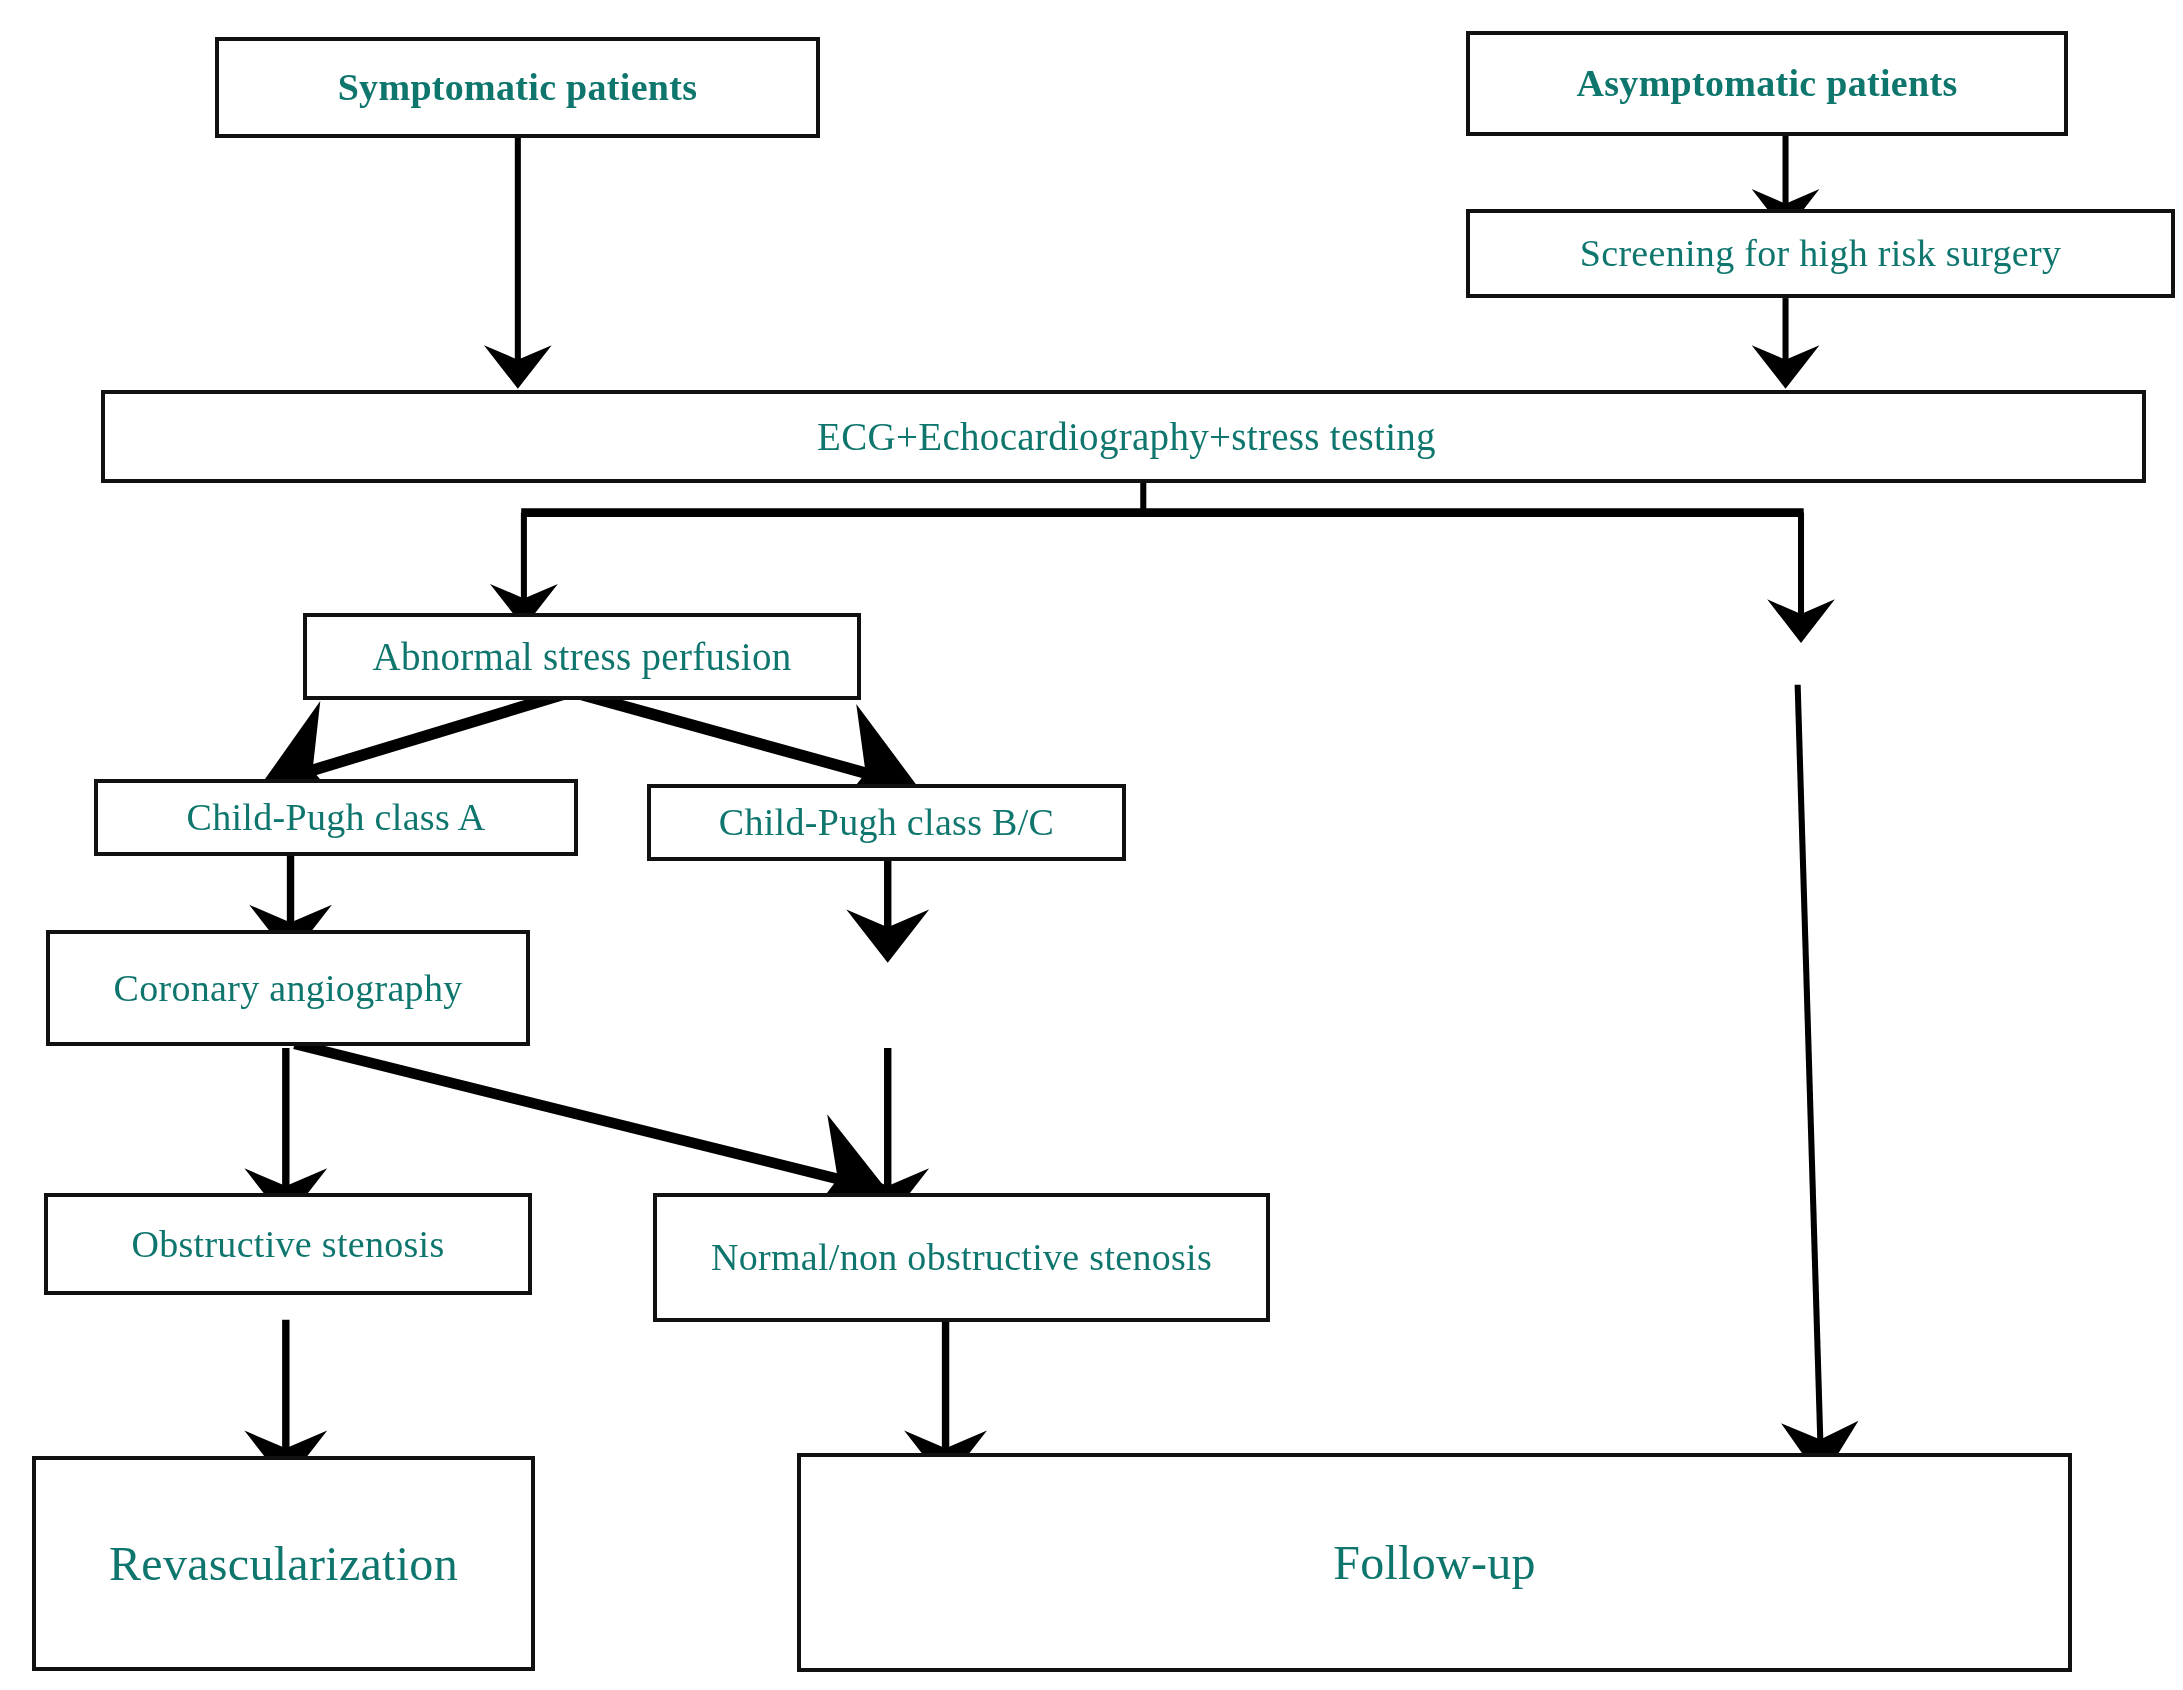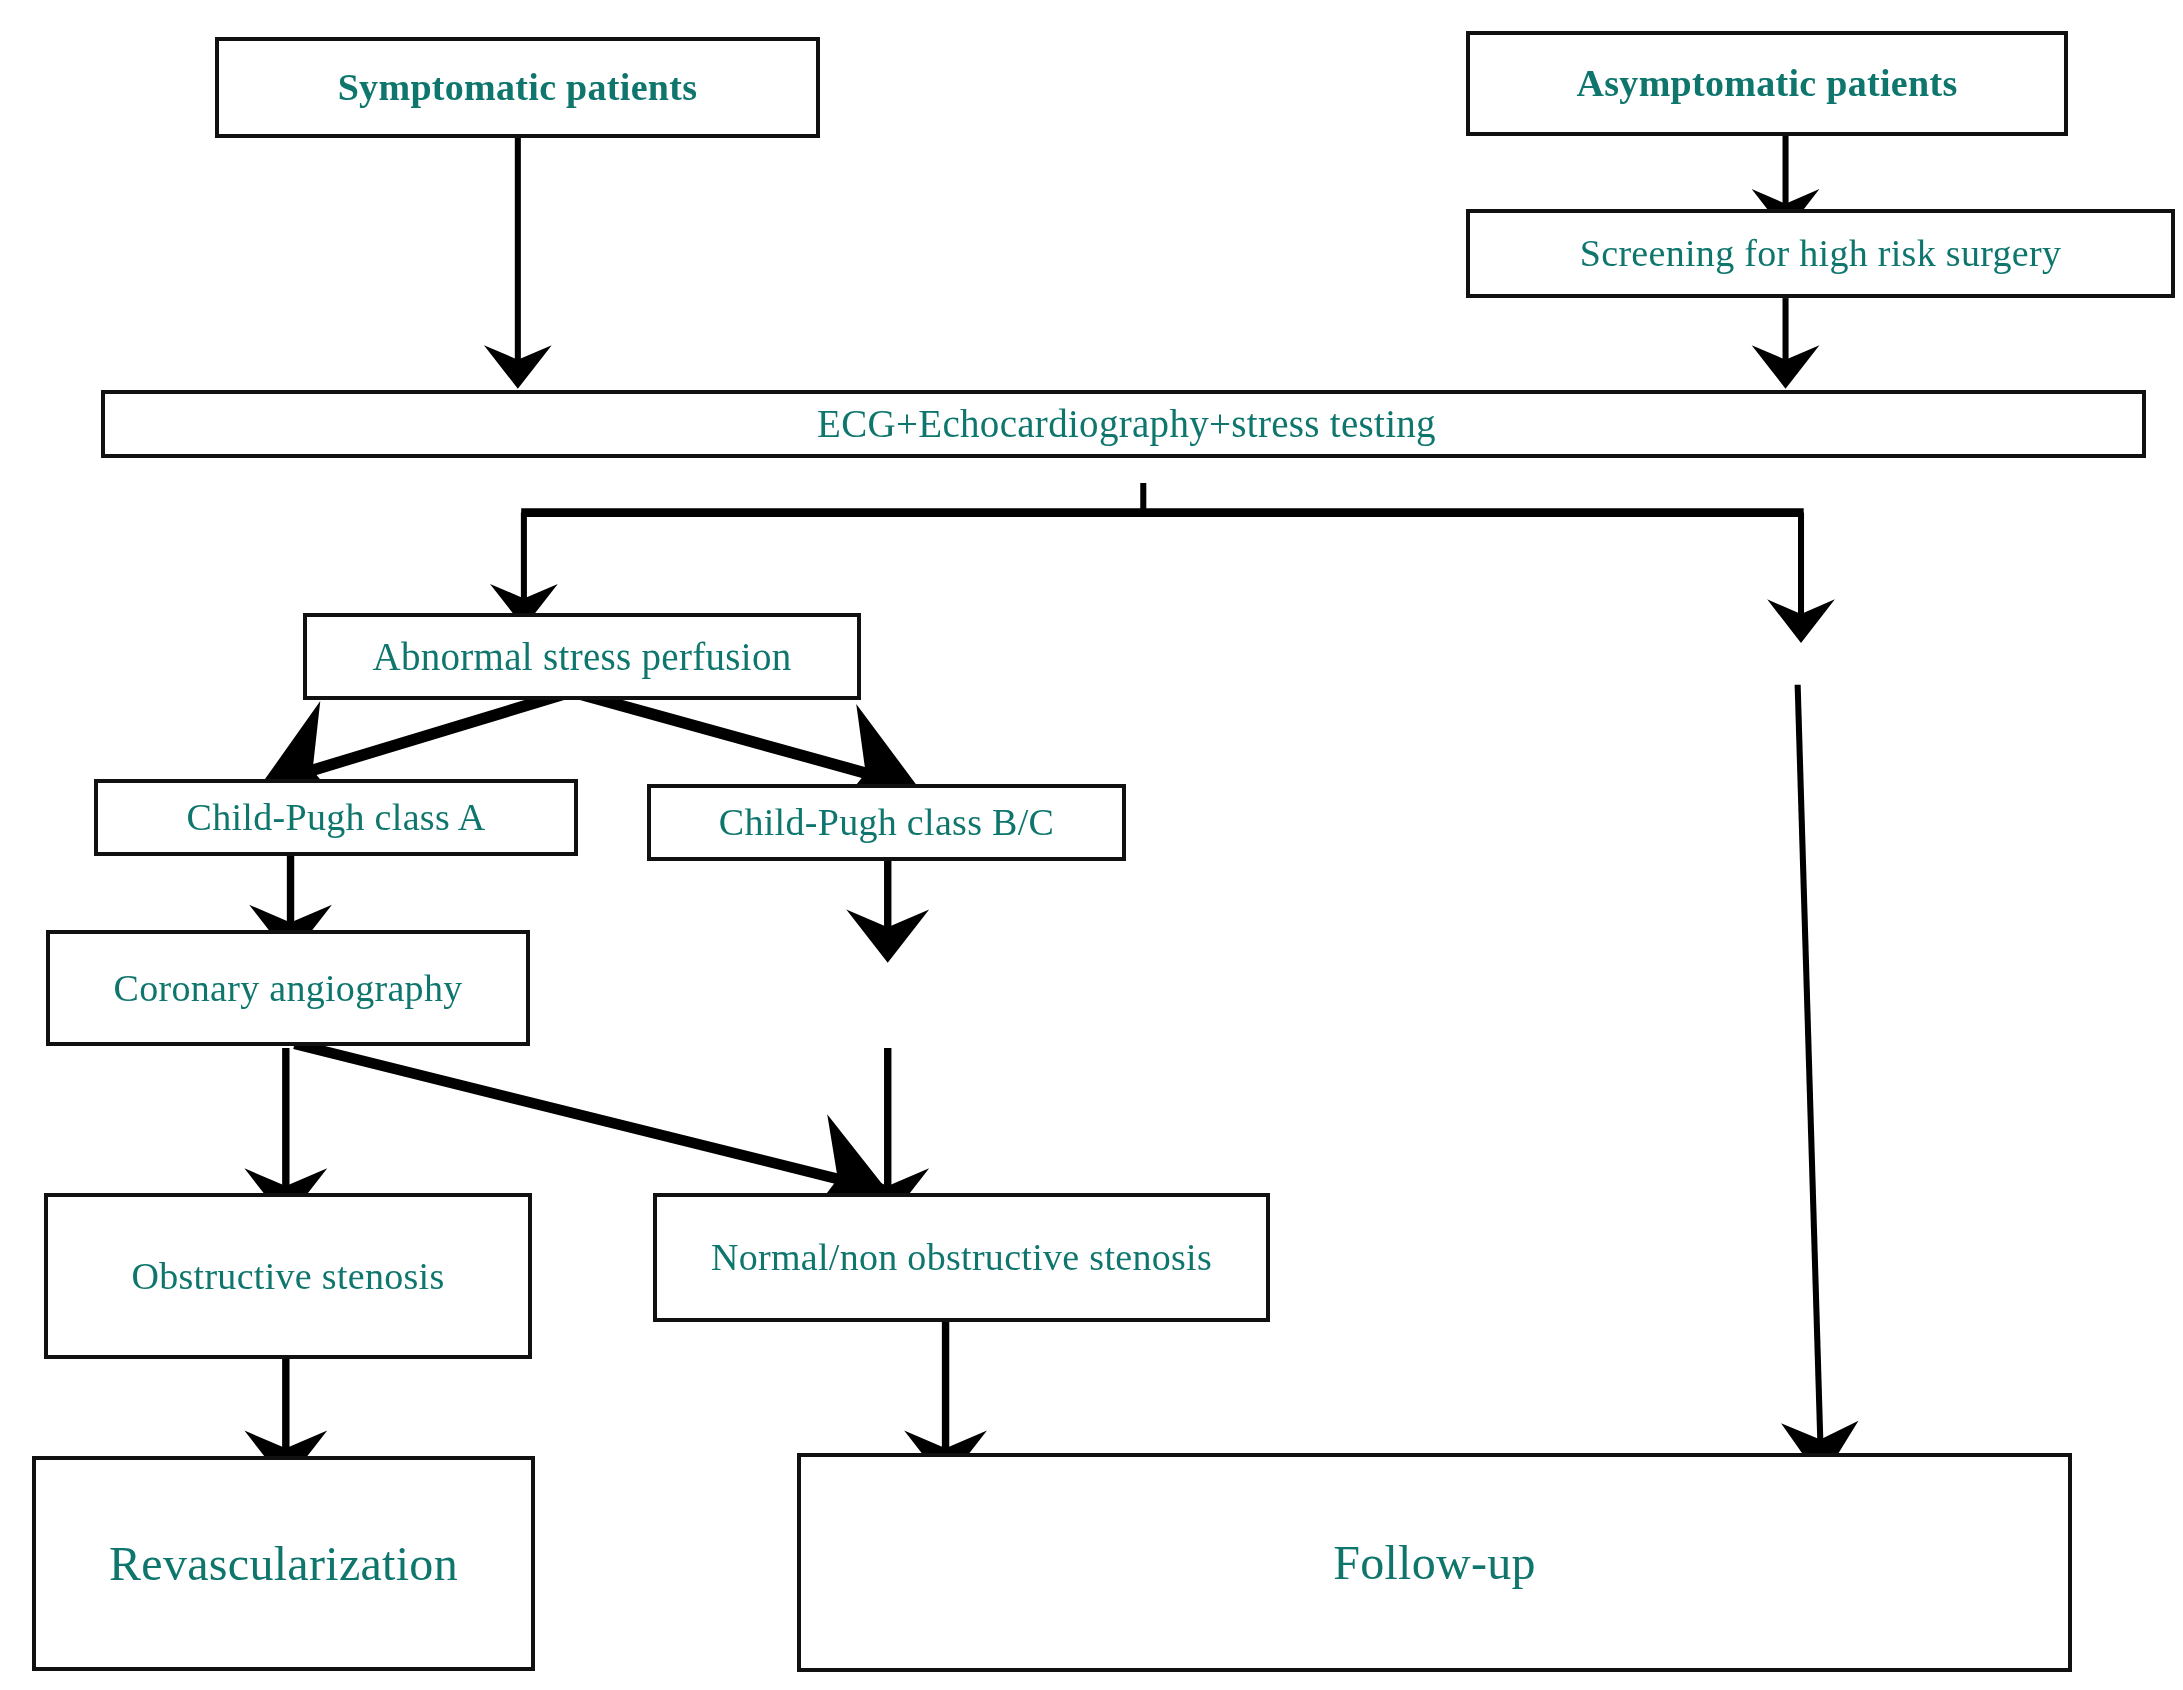--- a/index.html
+++ b/index.html
@@ -126,21 +126,21 @@
   </div>
 
   <div class="node-box" style="left:1466px; top:31px; width:602px; height:105px;">
     <span class="node-label t-bold fs-56">Asymptomatic patients</span>
   </div>
 
   <div class="node-box" style="left:1466px; top:209px; width:709px; height:89px;">
     <span class="node-label fs-56">Screening for high risk surgery</span>
   </div>
 
-  <div class="node-box" style="left:101px; top:390px; width:2045px; height:68px;padding-left:6px;">
+  <div class="node-box" style="left:101px; top:390px; width:2045px; height:93px;padding-left:6px;">
     <span class="node-label fs-58">ECG+Echocardiography+stress  testing</span>
   </div>
 
   <div class="node-box" style="left:303px; top:613px; width:558px; height:87px;">
     <span class="node-label fs-58">Abnormal  stress  perfusion</span>
   </div>
 
 
   <div class="node-box" style="left:46px; top:779px; width:484px; height:77px;margin-left:48px;">
     <span class="node-label fs-56">Child-Pugh  class  A</span>
@@ -148,21 +148,21 @@
 
   <div class="node-box" style="left:647px; top:784px; width:479px; height:77px;">
     <span class="node-label fs-56">Child-Pugh  class  B/C</span>
   </div>
 
   <div class="node-box" style="left:46px; top:930px; width:484px; height:116px;">
     <span class="node-label fs-56">Coronary  angiography</span>
   </div>
 
 
-  <div class="node-box" style="left:44px; top:1193px; width:488px; height:166px;">
+  <div class="node-box" style="left:44px; top:1193px; width:488px; height:102px;">
     <span class="node-label fs-56">Obstructive  stenosis</span>
   </div>
 
   <div class="node-box" style="left:647px; top:1193px; width:617px; height:129px;margin-left:6px;">
     <span class="node-label fs-56">Normal/non  obstructive stenosis</span>
   </div>
 
   <div class="node-box" style="left:32px; top:1456px; width:503px; height:215px;">
     <span class="node-label fs-72">Revascularization</span>
   </div>

